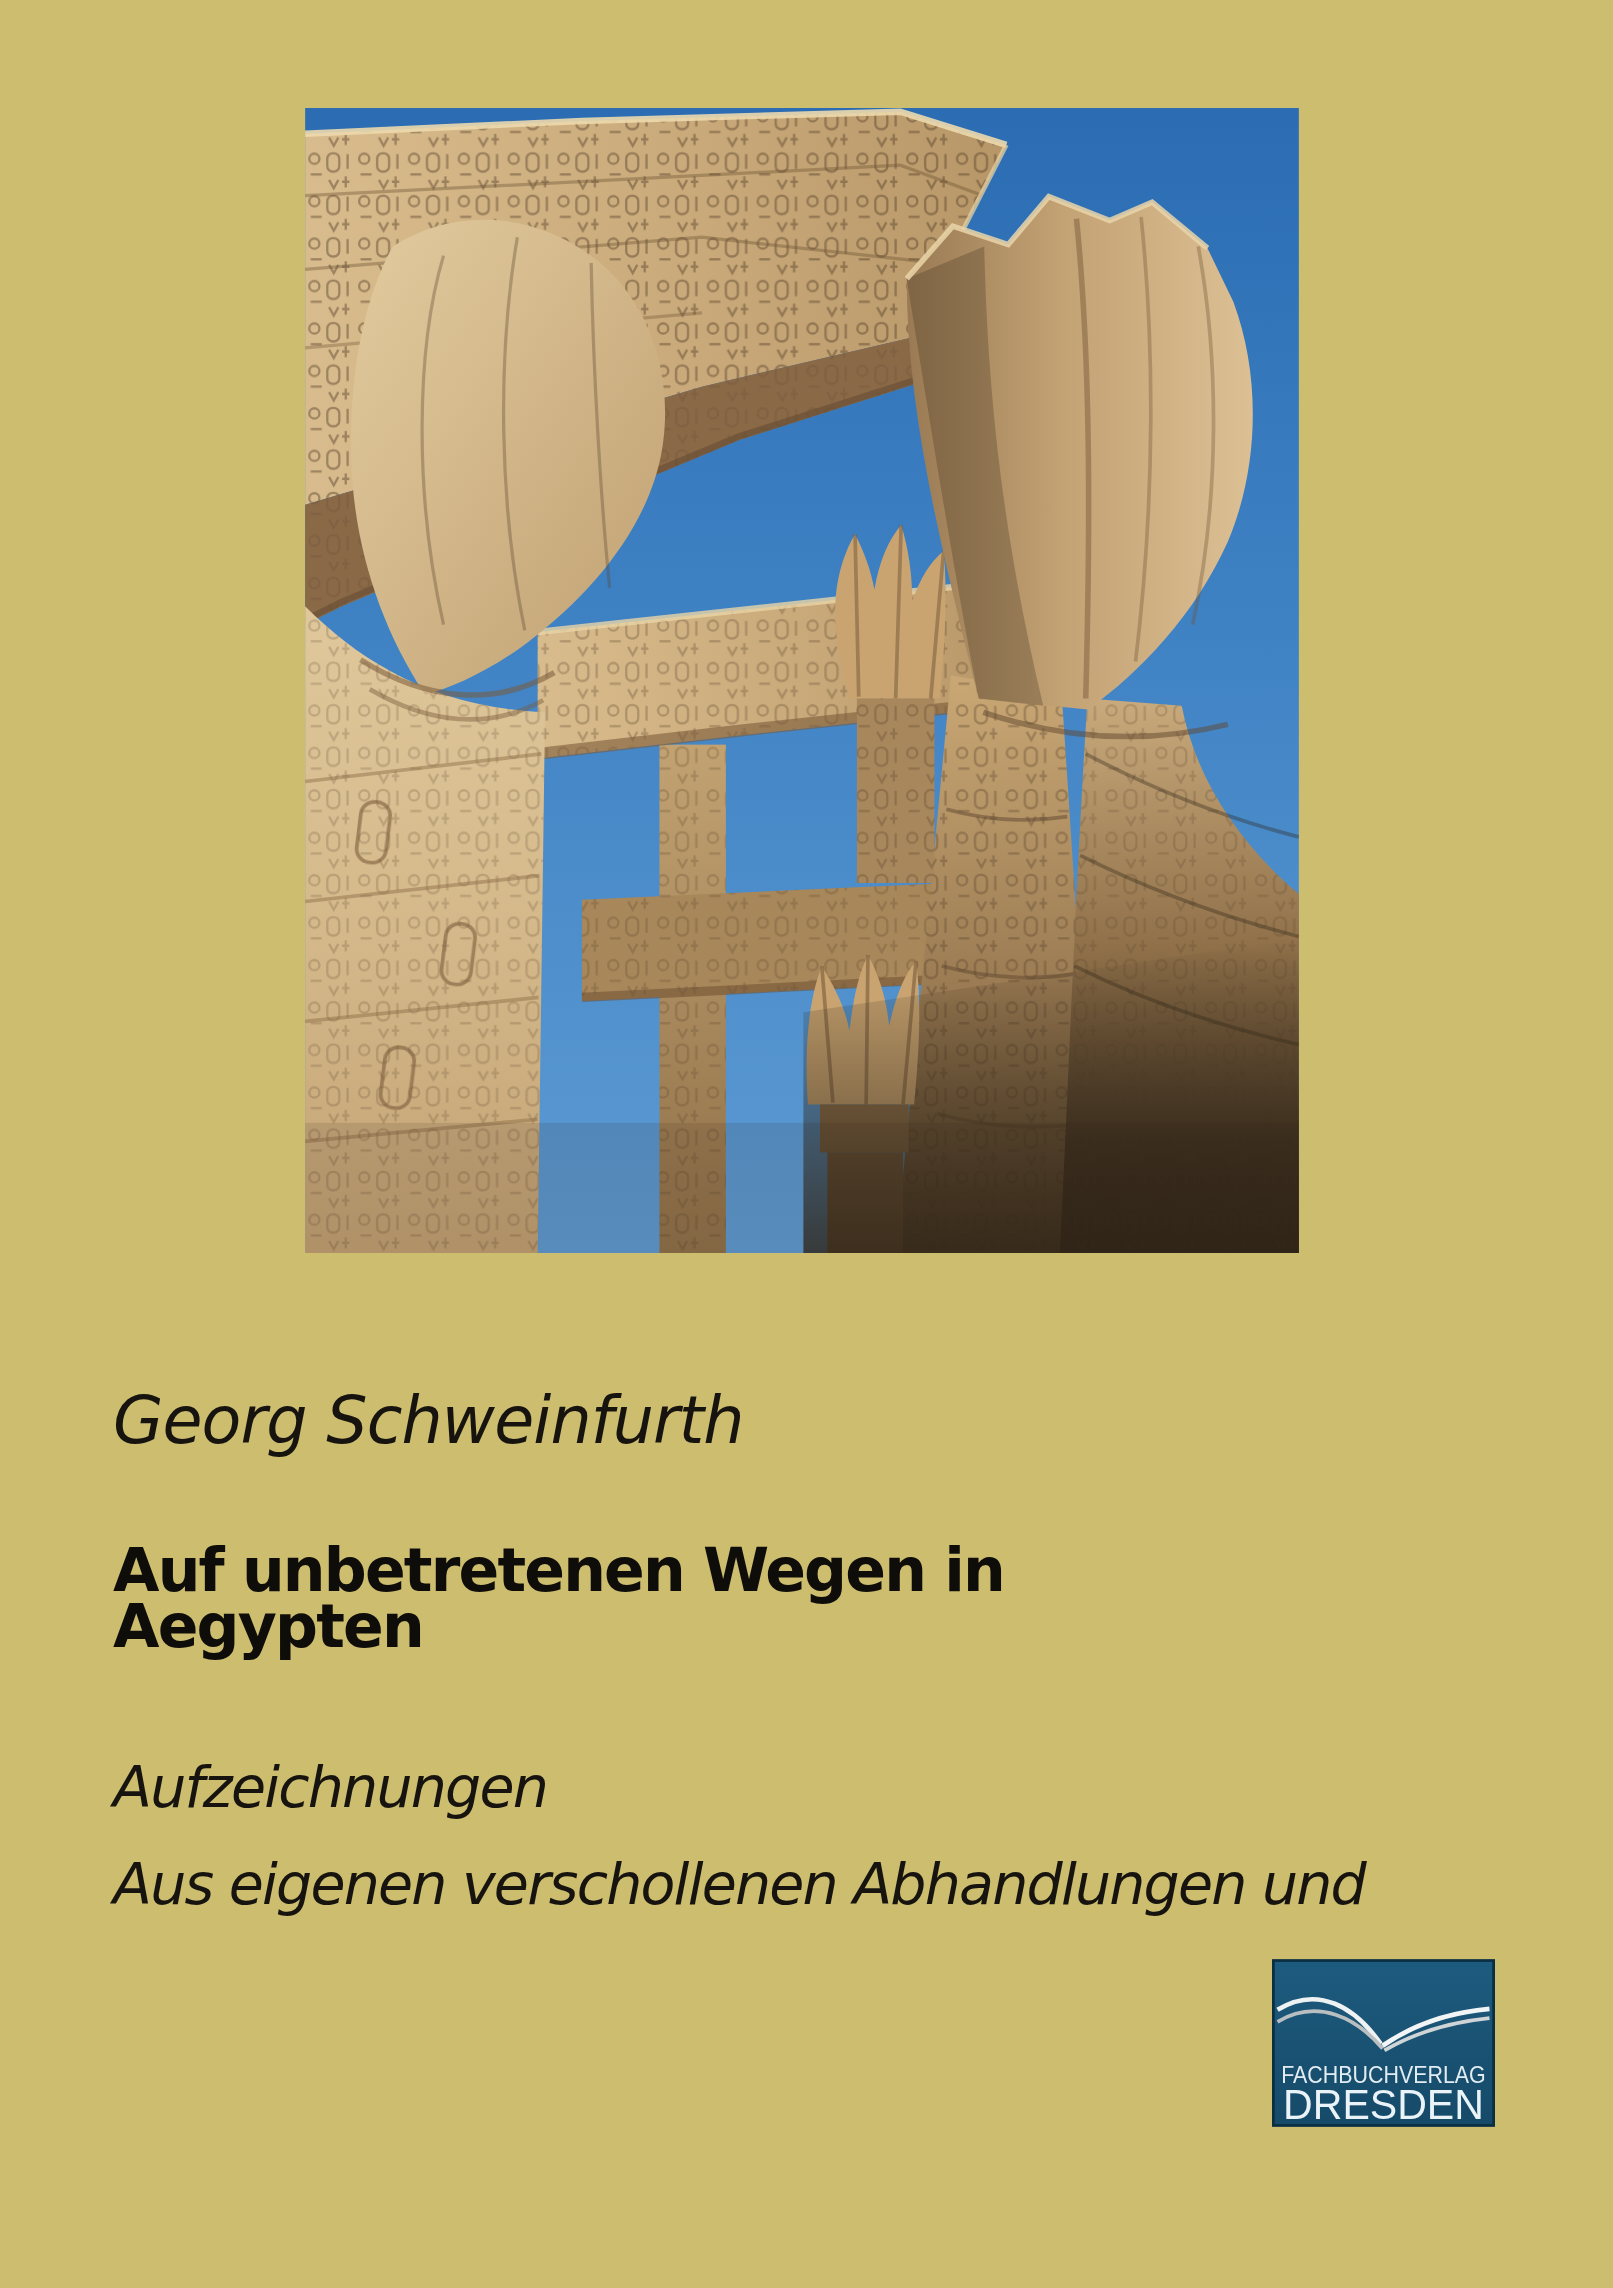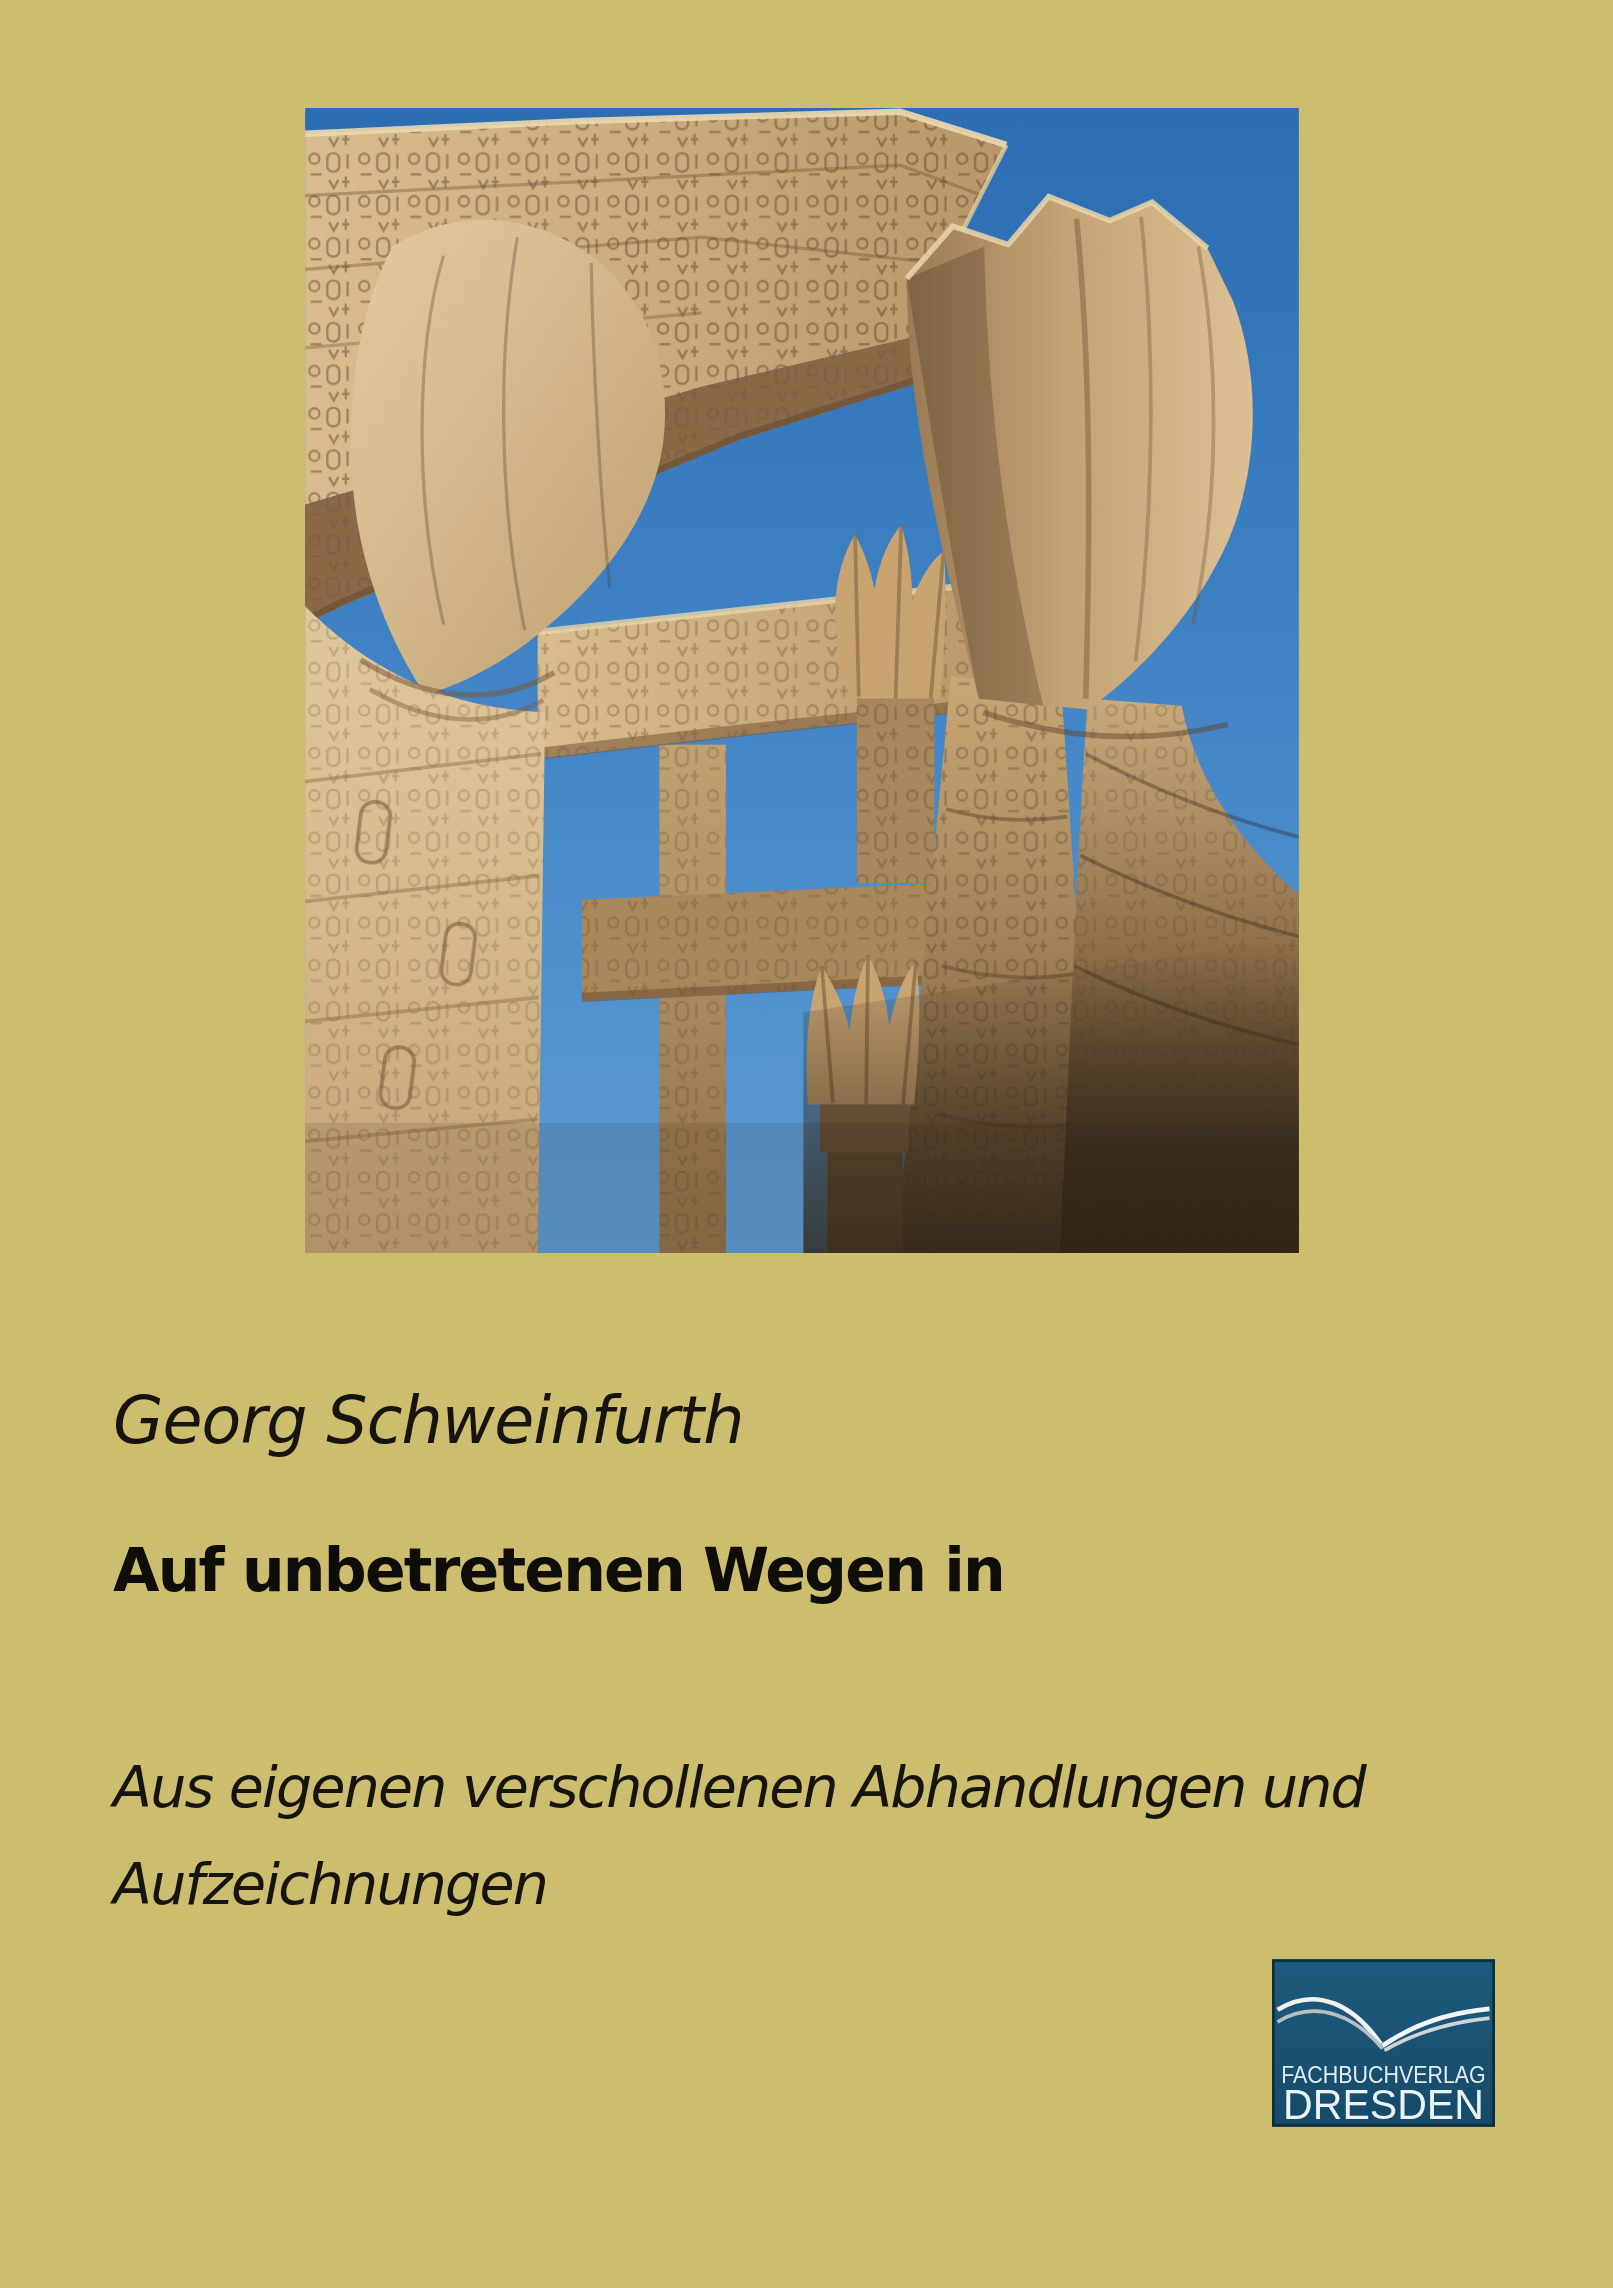--- a/index.html
+++ b/index.html
@@ -216,25 +216,26 @@
 
       <polygon points="540,980 1077,900 1077,1241 540,1241" fill="url(#shadeBottom)"></polygon>
       <rect x="0" y="1100" width="1077" height="141" fill="#2e2416" opacity="0.12"></rect>
     </svg>
   </div>
 
   <div class="author">Georg Schweinfurth</div>
 
   <div class="title">
     <span>Auf unbetretenen Wegen in</span><br>
+    <span>Aegypten</span>
   </div>
 
   <div class="subtitle">
+    <div>Aufzeichnungen</div>
     <div>Aus eigenen verschollenen Abhandlungen und</div>
-    <div>Aufzeichnungen</div>
   </div>
 
   <div class="logo">
     <svg viewBox="0 0 242 182">
       <defs>
         <linearGradient id="logoBgG" x1="0" y1="0" x2="0" y2="1">
           <stop offset="0" stop-color="#1d5b7e"></stop>
           <stop offset="1" stop-color="#164a69"></stop>
         </linearGradient>
       </defs>

